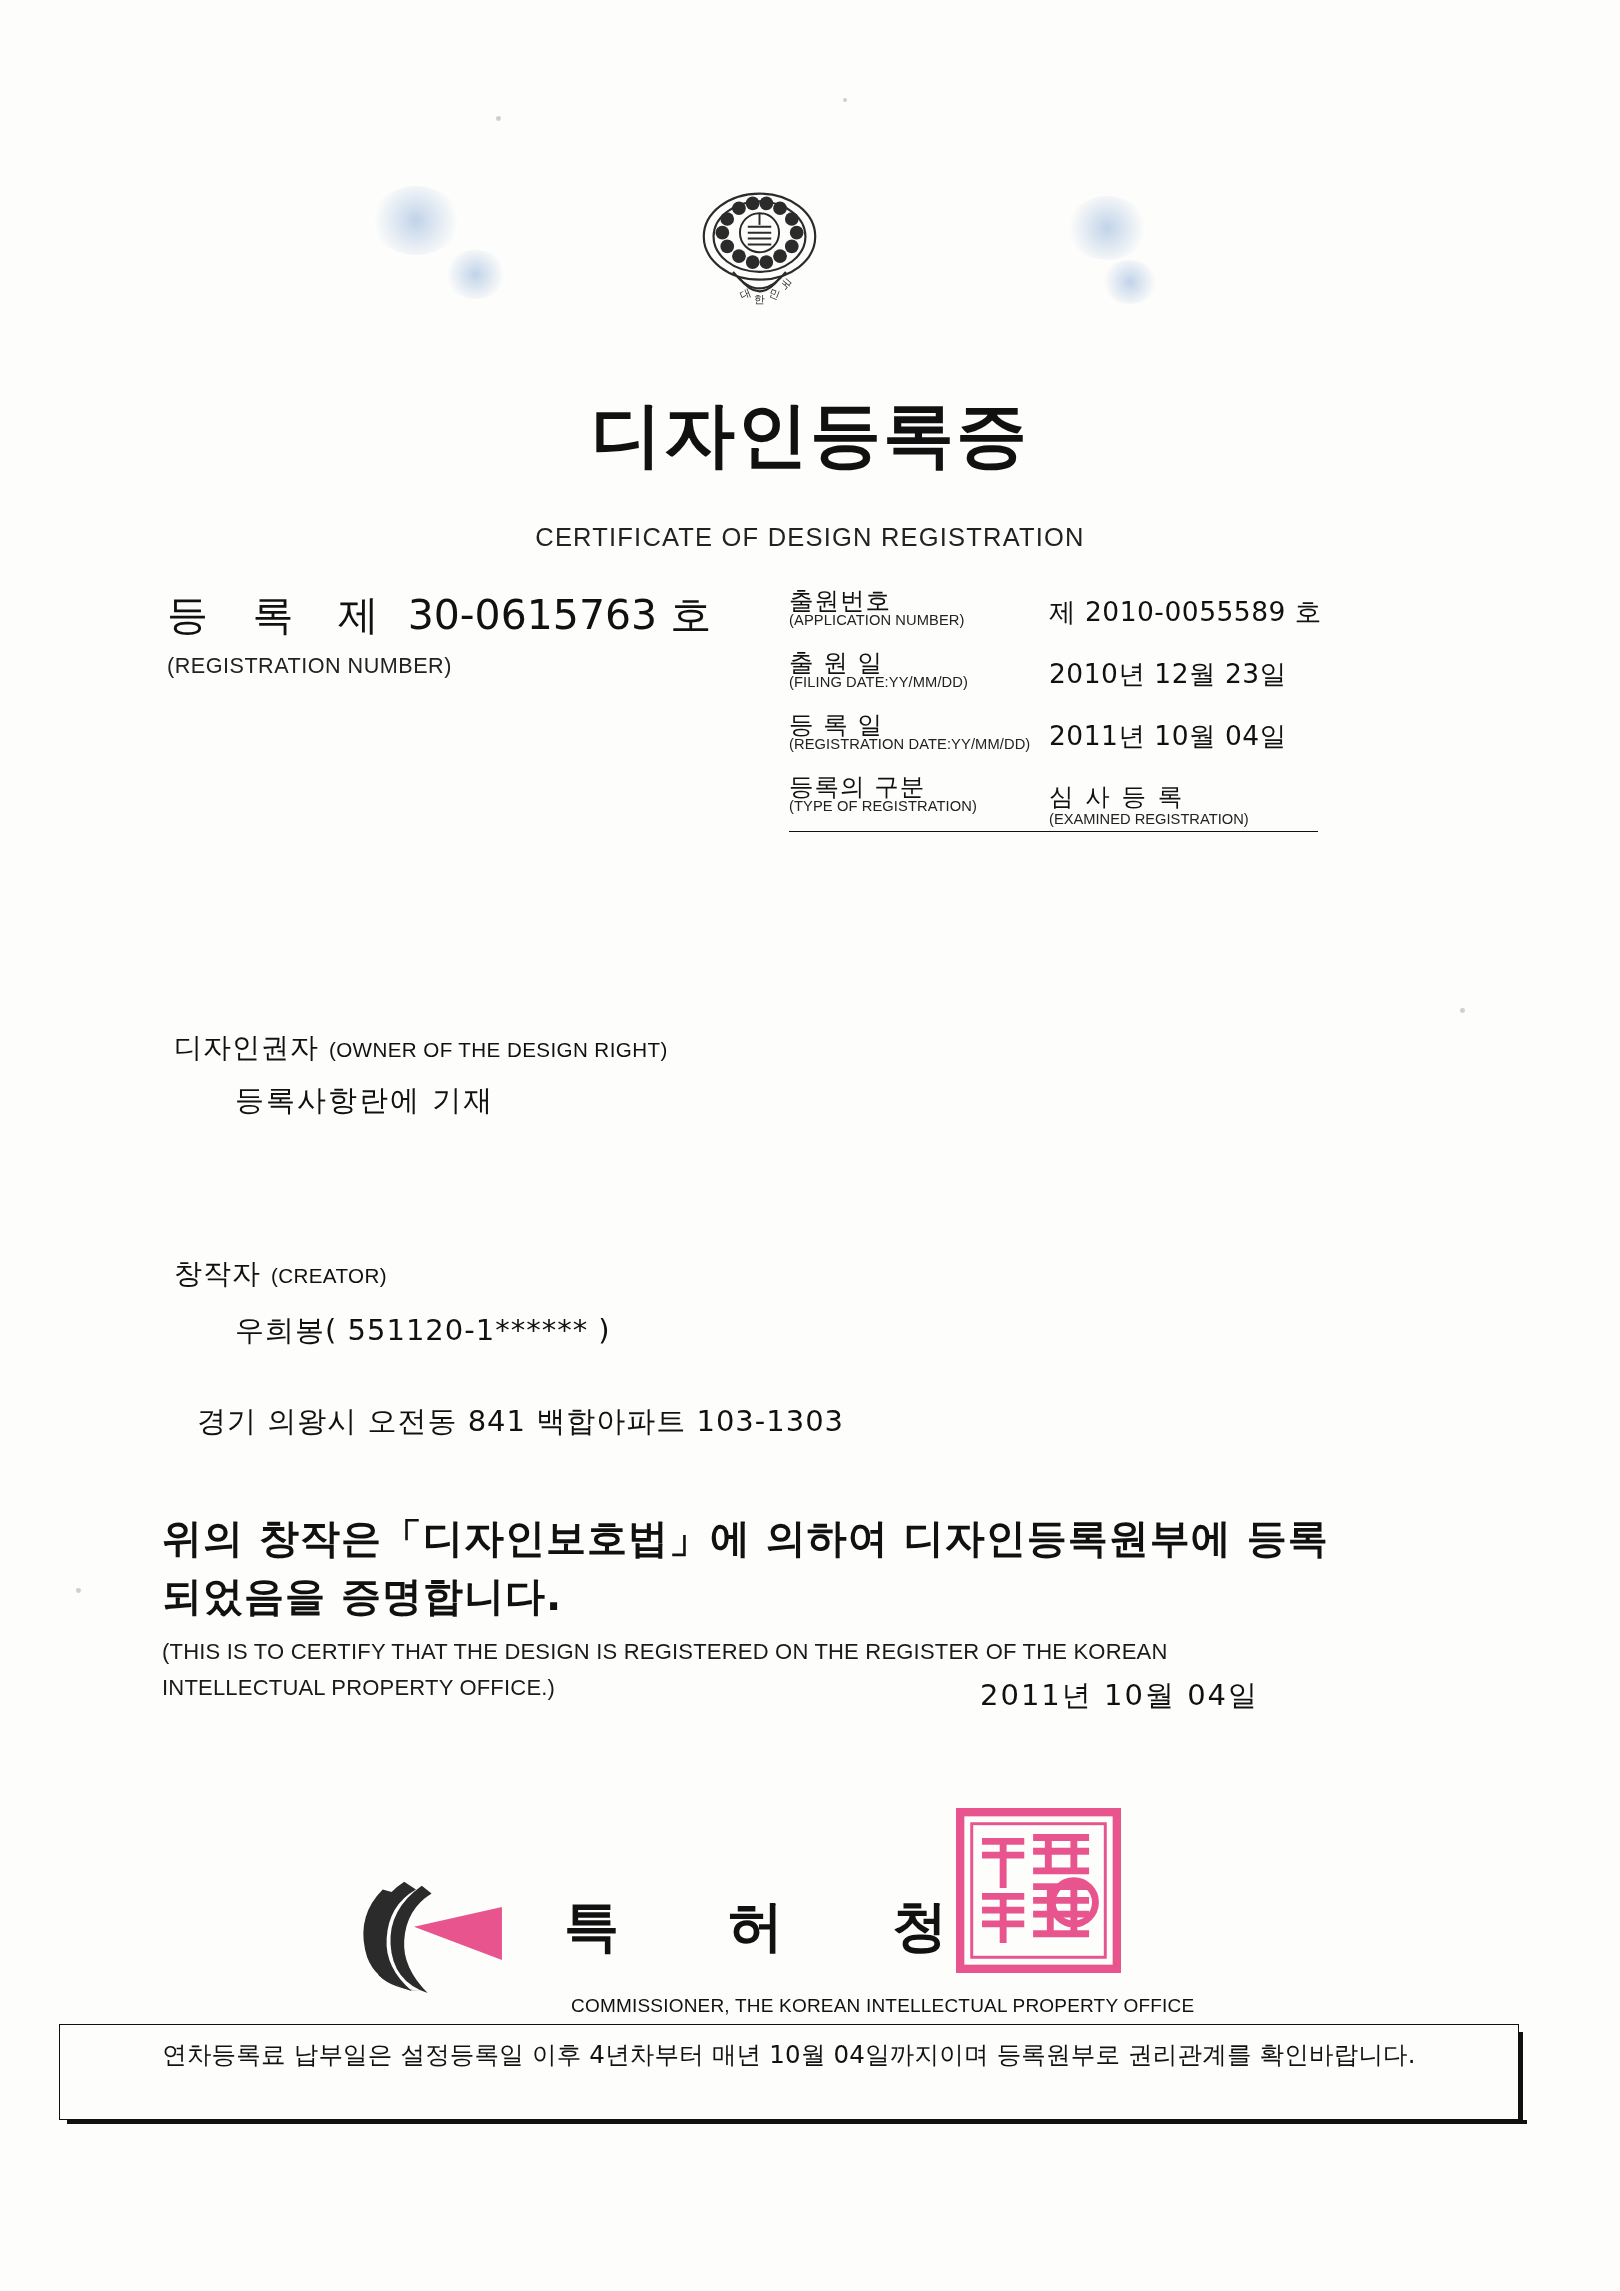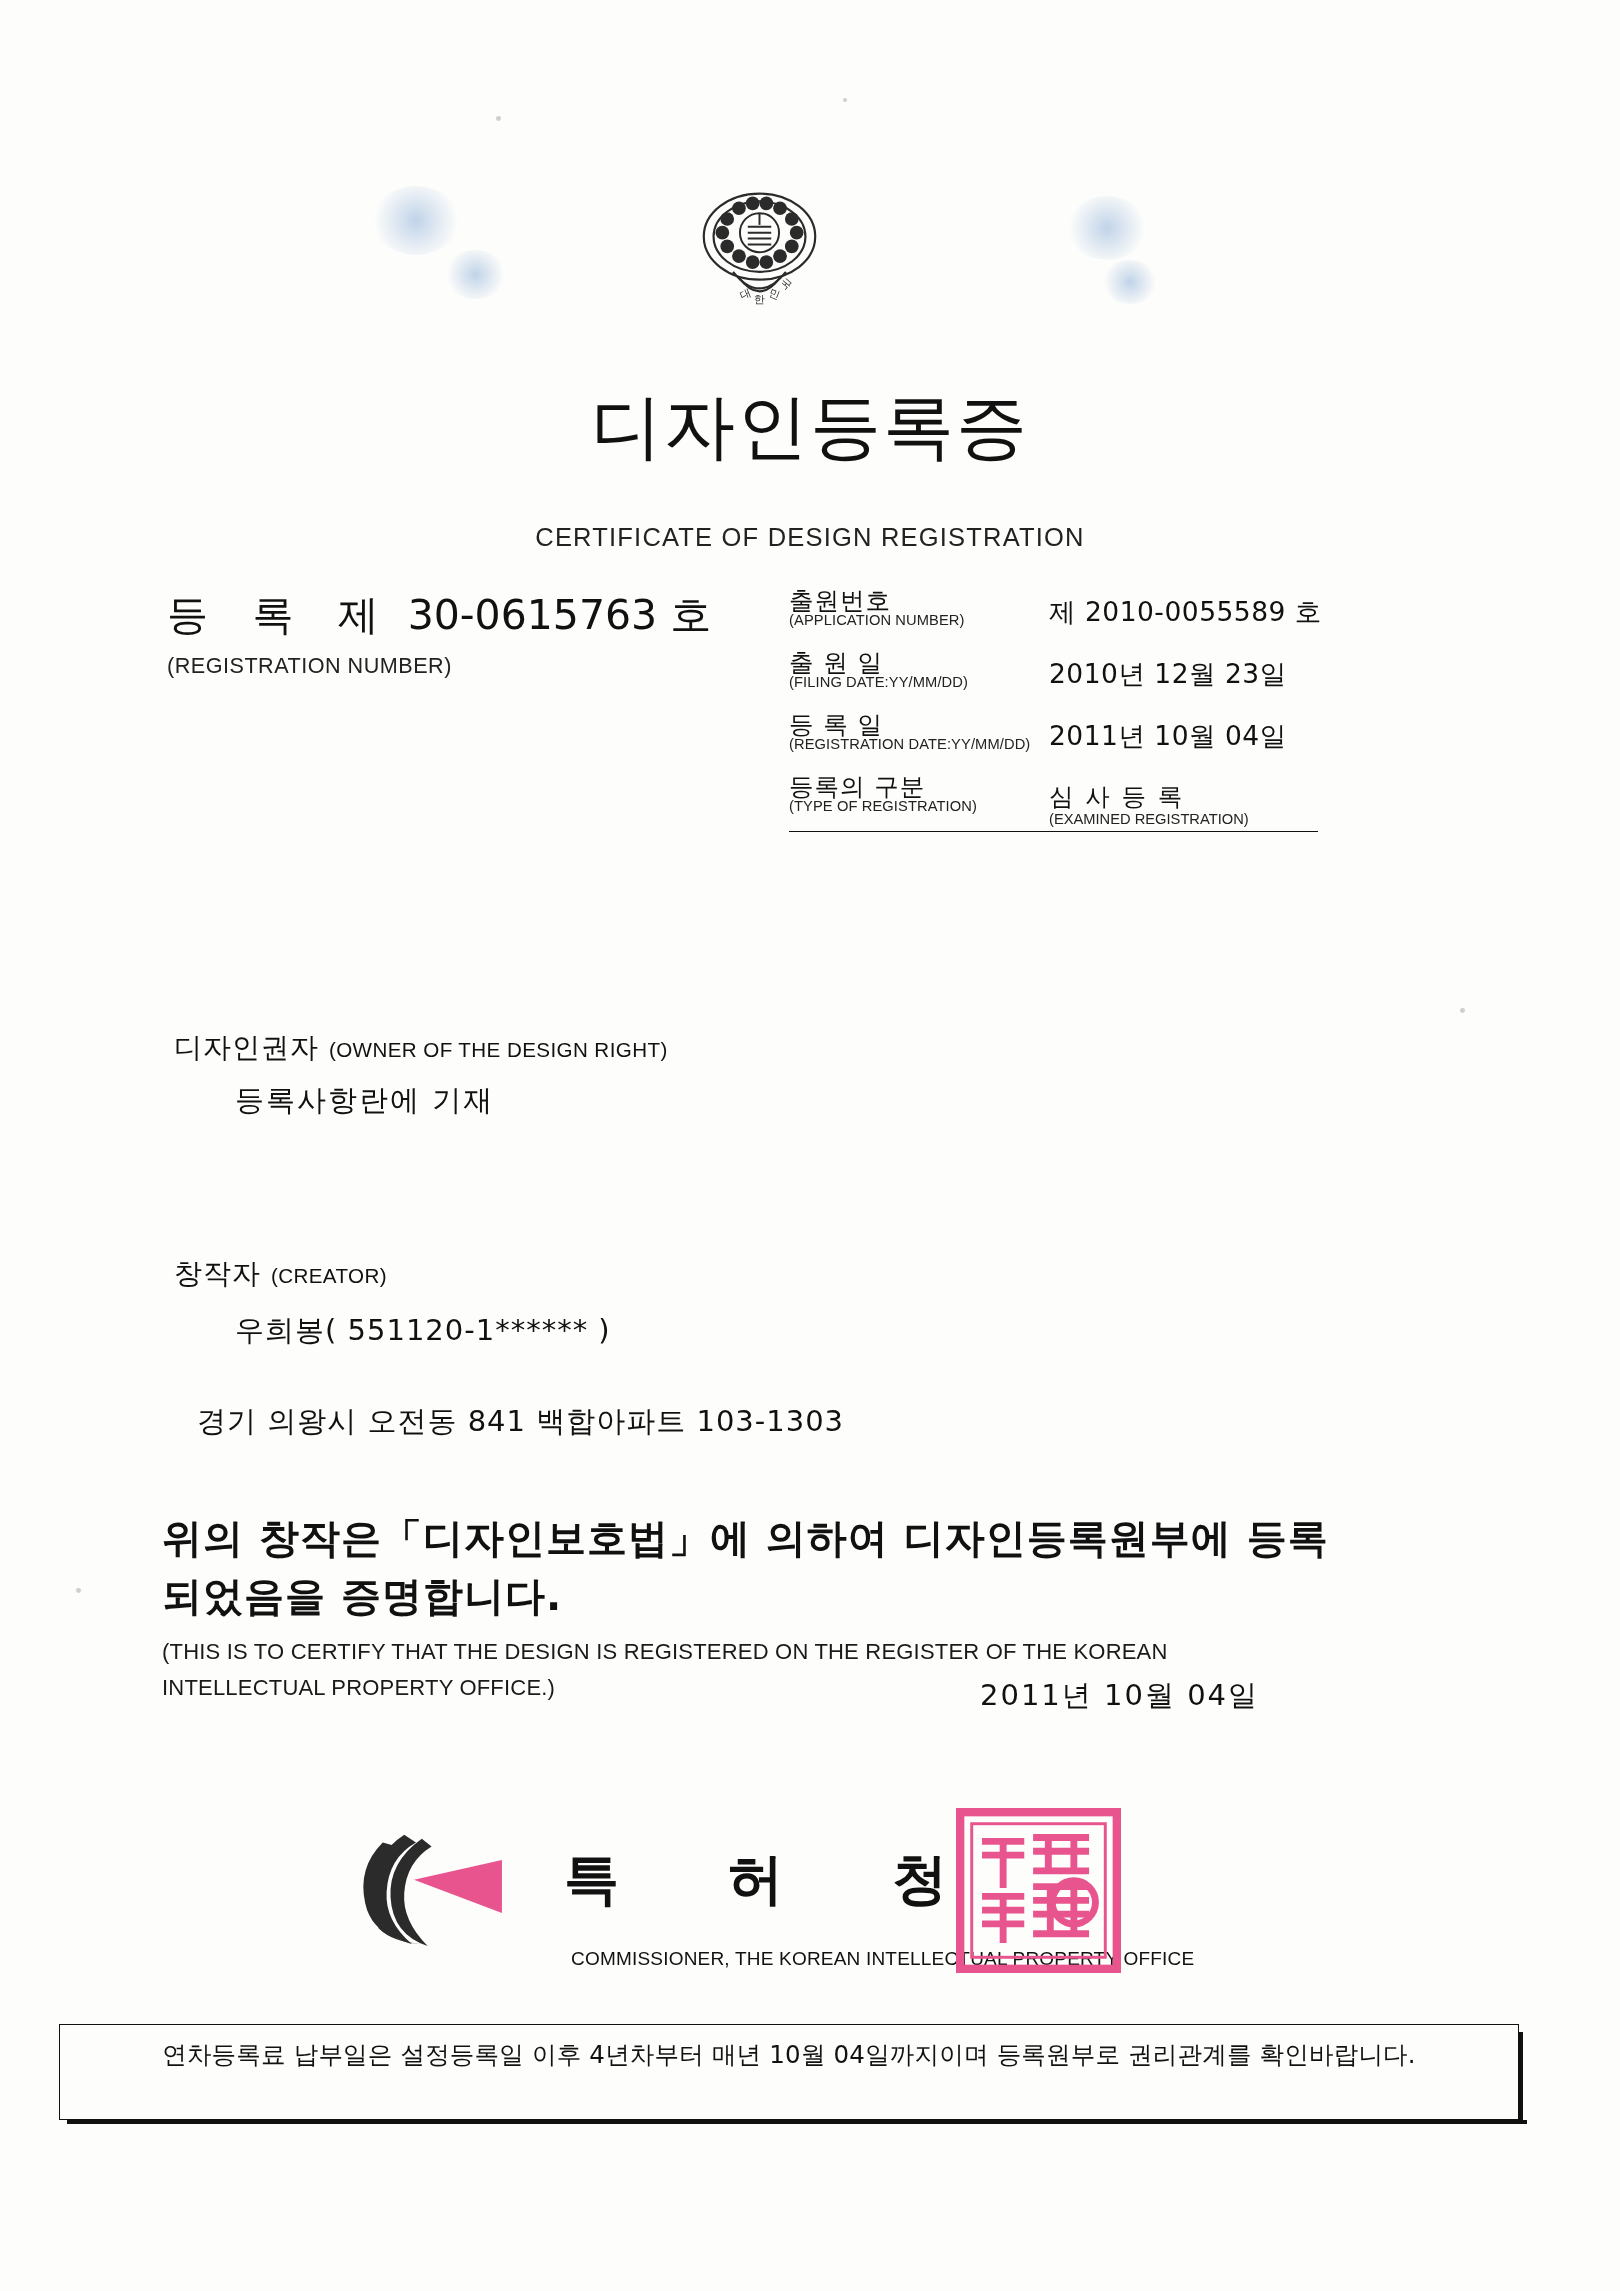--- a/index.html
+++ b/index.html
@@ -35,25 +35,25 @@
     position: absolute;
     border-radius: 50%;
     background: radial-gradient(circle, rgba(120,160,210,0.45) 0%, rgba(120,160,210,0.12) 55%, rgba(255,255,255,0) 75%);
     pointer-events: none;
   }
 
   
   .title-ko {
     position: absolute;
     left: 0; right: 0;
-    top: 380px;
+    top: 388px;
     text-align: center;
     font-family: "DejaVu Sans", sans-serif;
     font-size: 71px;
-    font-weight: 400;
+    font-weight: 700;
     letter-spacing: 2px;
     color: #111;
   }
   .title-en {
     position: absolute;
     left: 0; right: 0;
     top: 523px;
     text-align: center;
     font-size: 25.5px;
     letter-spacing: 1.2px;
@@ -195,21 +195,21 @@
     font-size: 29px;
     letter-spacing: 2px;
     color: #111;
     white-space: nowrap;
   }
 
   
   .sig {
     position: absolute;
     left: 353px;
-    top: 1823px;
+    top: 1870px;
     width: 882px;
     height: 176px;
   }
   .sig-logo {
     position: absolute;
     left: 0;
     top: 0;
     width: 206px;
     height: 127px;
   }

